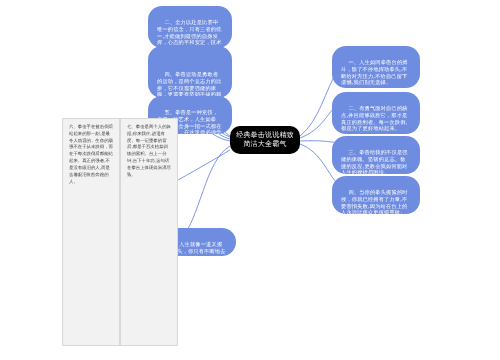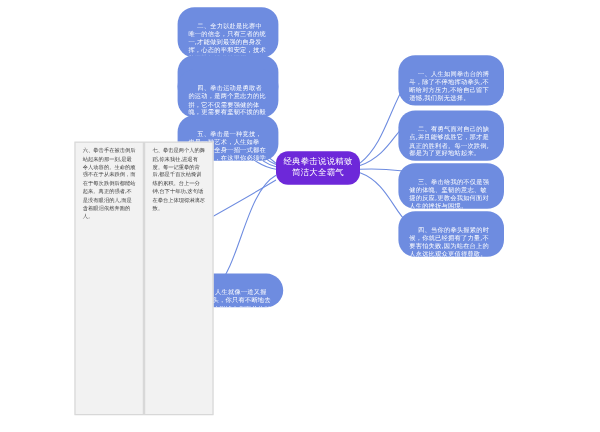--- a/index.html
+++ b/index.html
@@ -32,21 +32,21 @@
     box-sizing: border-box;
     color: #ffffff;
     border-radius: 14px;
     line-height: 1.32;
     letter-spacing: 0.2px;
     overflow: hidden;
     white-space: pre-wrap;
     word-break: break-all;
   }
   .root {
-    background: #6d28d9;
+    background: #000000;
     border-radius: 10px;
     text-align: center;
     font-size: 7px;
     padding: 6px 6px;
     display: flex;
     align-items: center;
     justify-content: center;
   }
   .branch {
     background: #6e8ce0;

